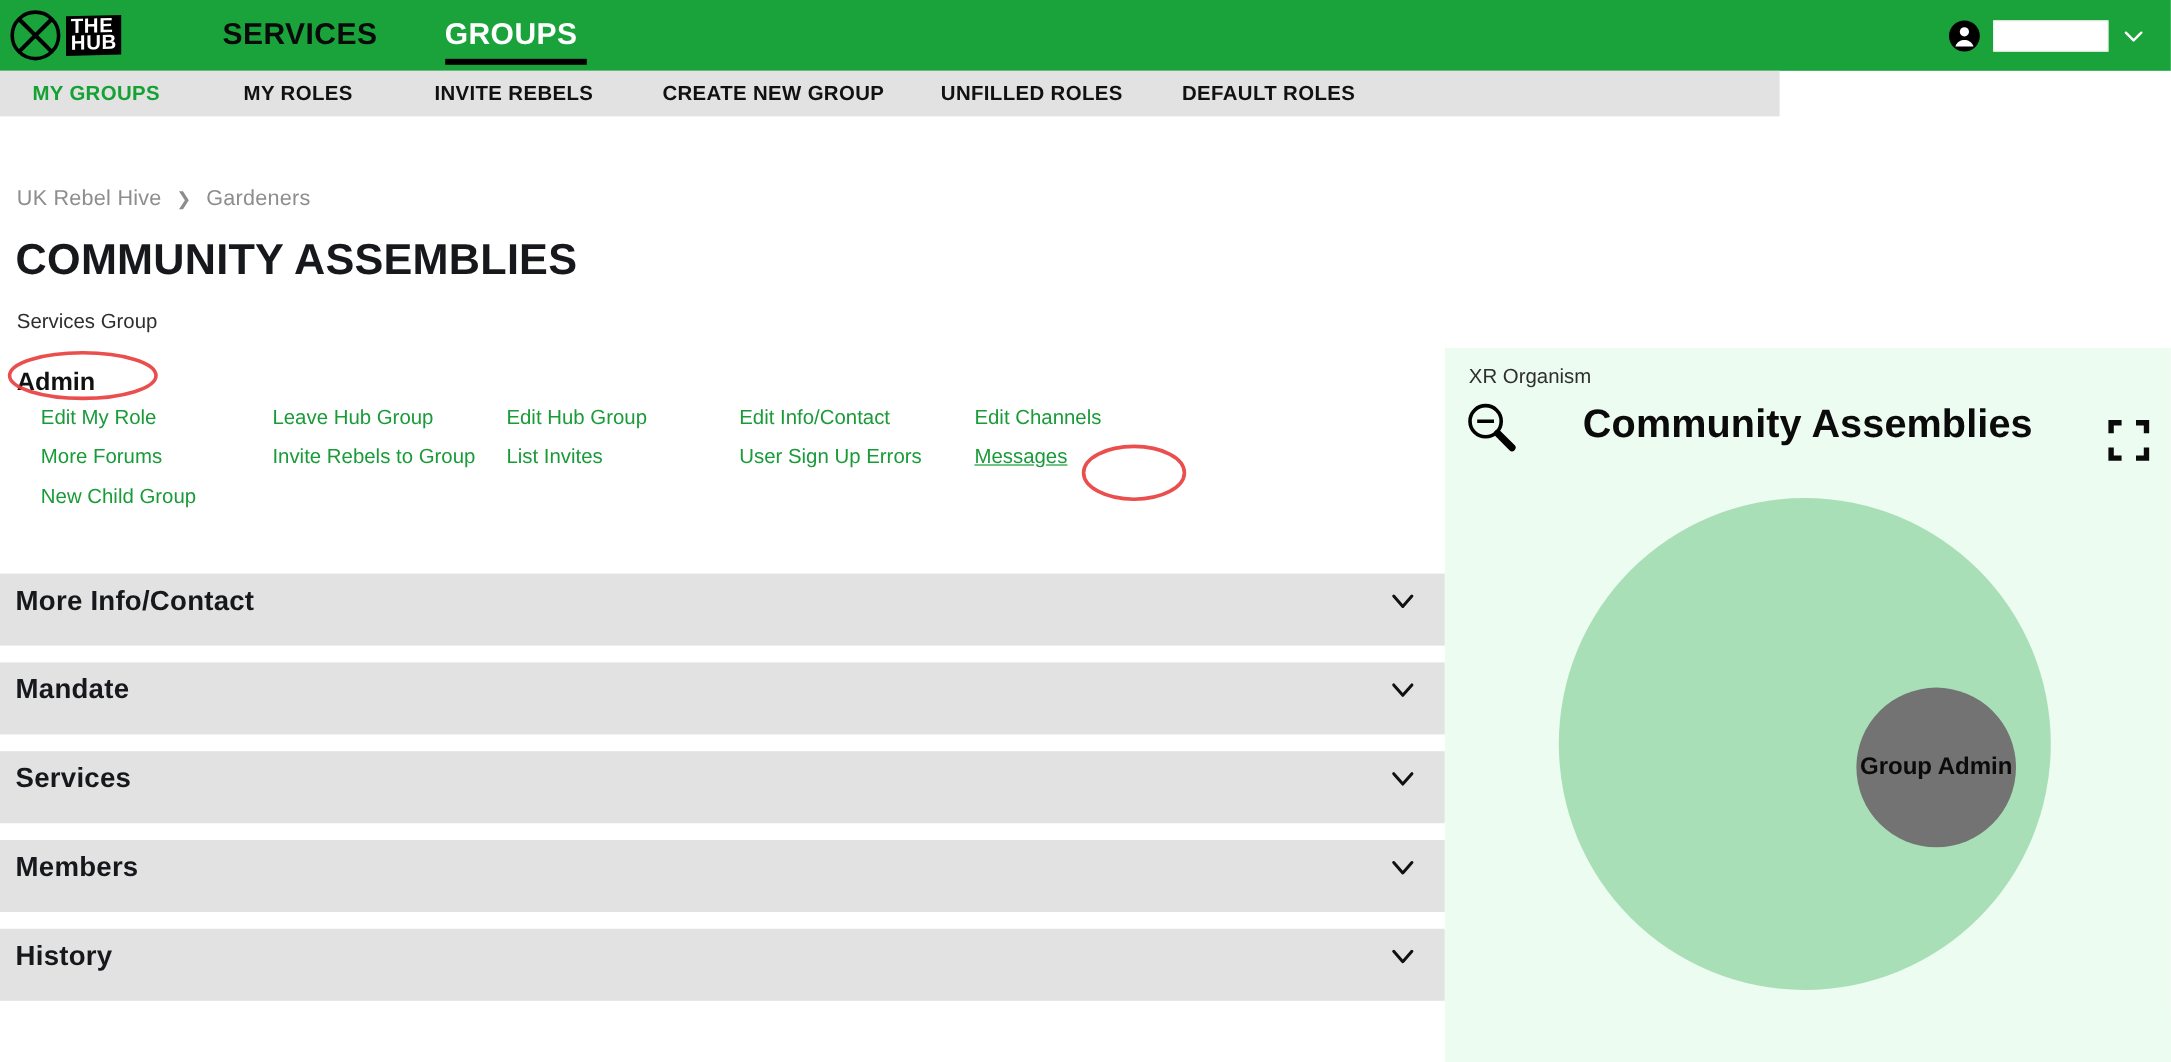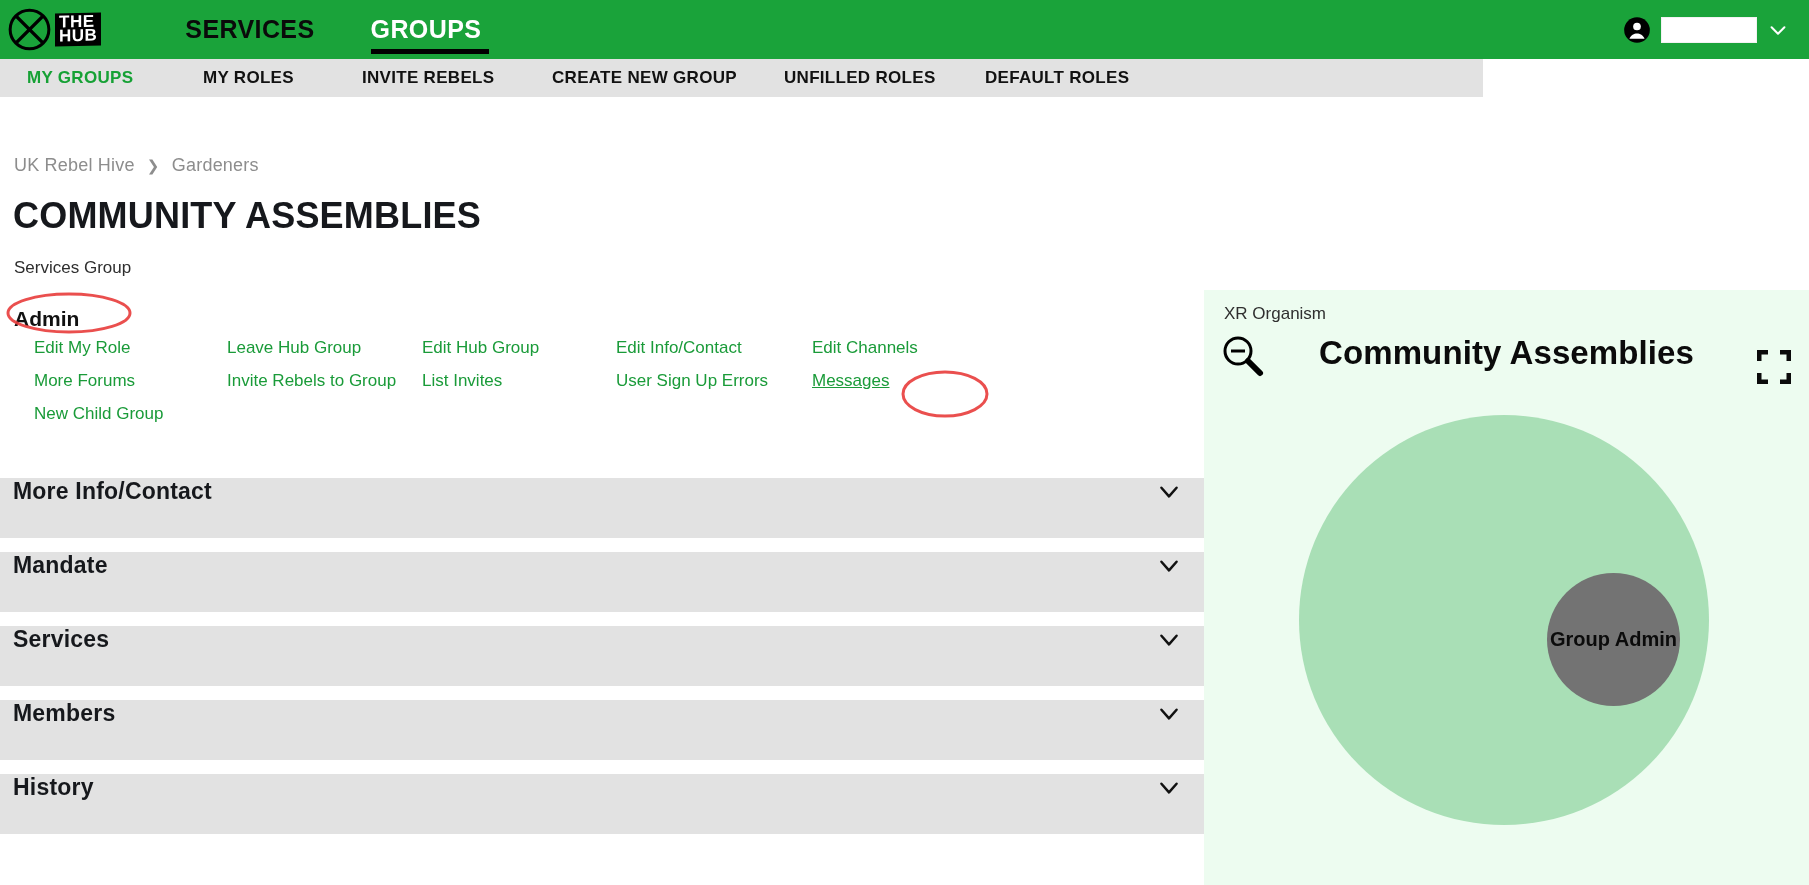--- a/index.html
+++ b/index.html
@@ -128,21 +128,21 @@
   }
   .admin-link {
     font-size: 17px; color: #1a9b39; cursor: pointer; white-space: nowrap;
   }
   .admin-link.hovered { text-decoration: underline; }
 
   
   .accordion { position: absolute; left: 0; top: 478px; width: 1204px; }
   .acc-row {
     height: 60px; background: #e2e2e2; margin-bottom: 14px;
-    display: flex; align-items: flex-start; cursor: pointer;
+    display: flex; align-items: center; cursor: pointer;
     padding: 0 22px 16px 13px;
   }
   .acc-title {
     font-family: "Liberation Sans Narrow","Liberation Sans", sans-serif;
     font-weight: bold; font-size: 23px; color: #16181c; letter-spacing:.2px;
   }
   .acc-chevron { margin-left: auto; width: 26px; height: 26px; display:block; }
 
   
   .organism-panel {

